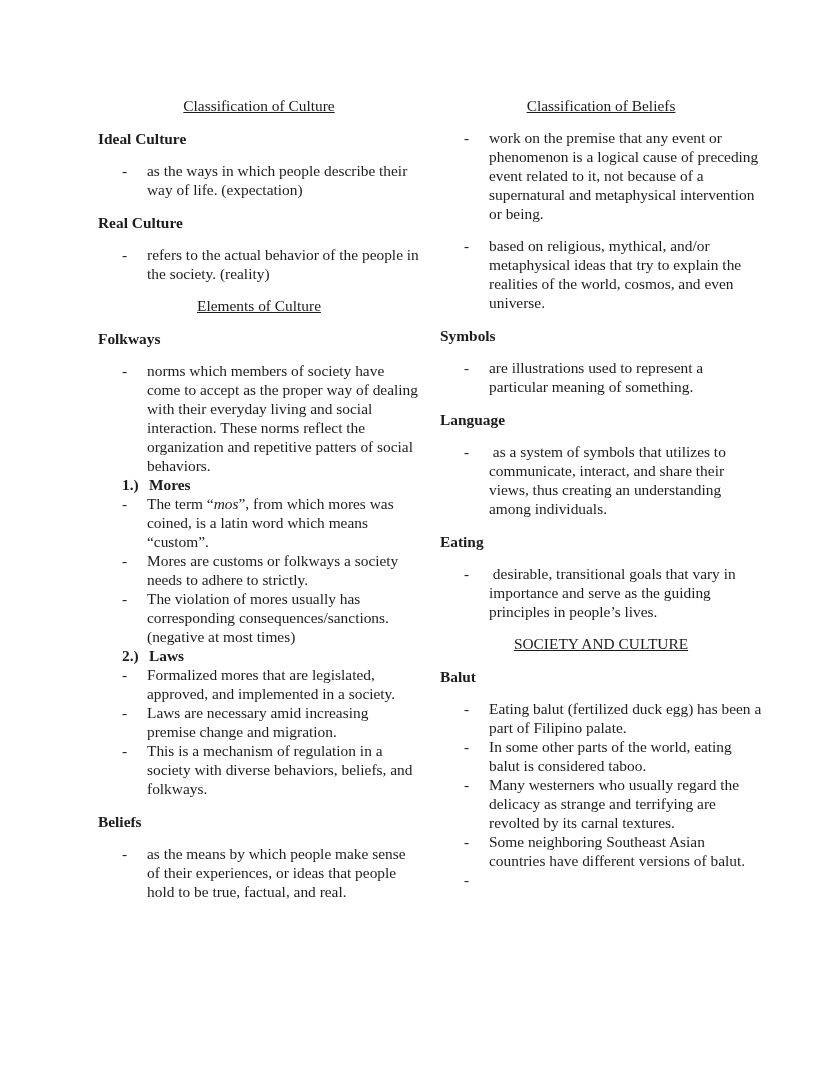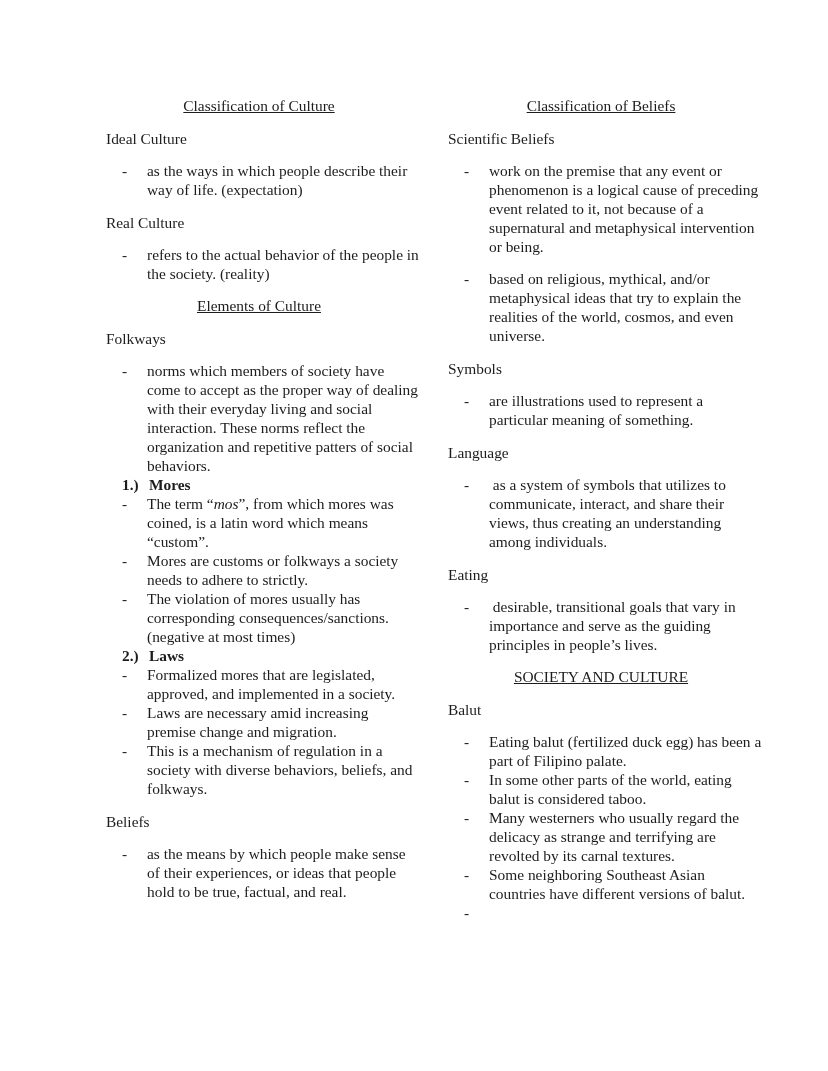--- a/index.html
+++ b/index.html
@@ -31,22 +31,22 @@
   }
   .col > :first-child { margin-top: 0; }
 
   .sec {
     text-align: center;
     margin: 13px 0;
   }
   .sec .sec-text { text-decoration: underline; }
 
   .term {
-    font-weight: normal;
-    margin: 14px 0 13px 8px;
+    font-weight: bold;
+    margin: 14px 0 13px 0;
   }
 
   .numterm {
     display: flex;
     font-weight: bold;
     margin: 0;
   }
   .numterm .num {
     flex: none;
     margin-left: 24px;
@@ -138,21 +138,20 @@
         <div class="term">Beliefs</div>
         <div class="list">
           <div class="item">
             <span class="dash">-</span>
             <span class="txt">as the means by which people make sense of their experiences, or ideas that people hold to be true, factual, and real.</span>
           </div>
         </div>
       </div>
     <div class="col">
         <div class="sec"><span class="sec-text">Classification of Beliefs</span></div>
-        <div class="term">Scientific Beliefs</div>
         <div class="list">
           <div class="item">
             <span class="dash">-</span>
             <span class="txt">work on the premise that any event or phenomenon is a logical cause of preceding event related to it, not because of a supernatural and metaphysical intervention or being.</span>
           </div>
         </div>
         <div class="list">
           <div class="item">
             <span class="dash">-</span>
             <span class="txt">based on religious, mythical, and/or metaphysical ideas that try to explain the realities of the world, cosmos, and even universe.</span>

